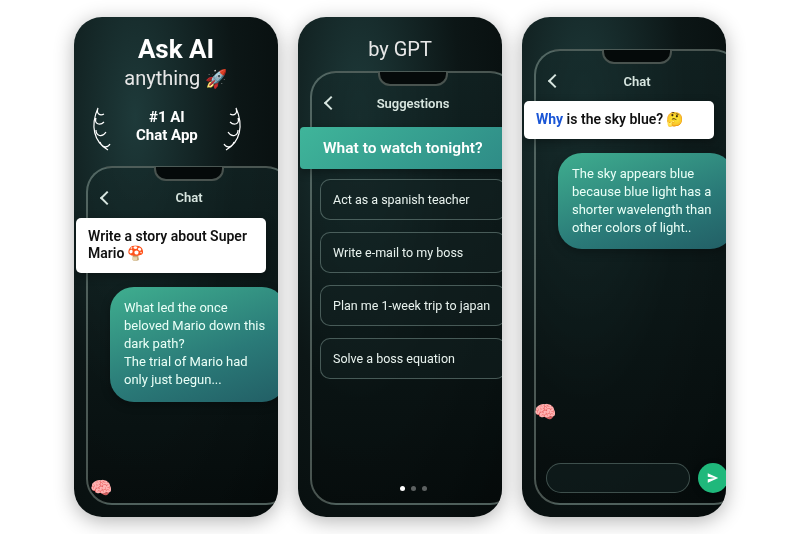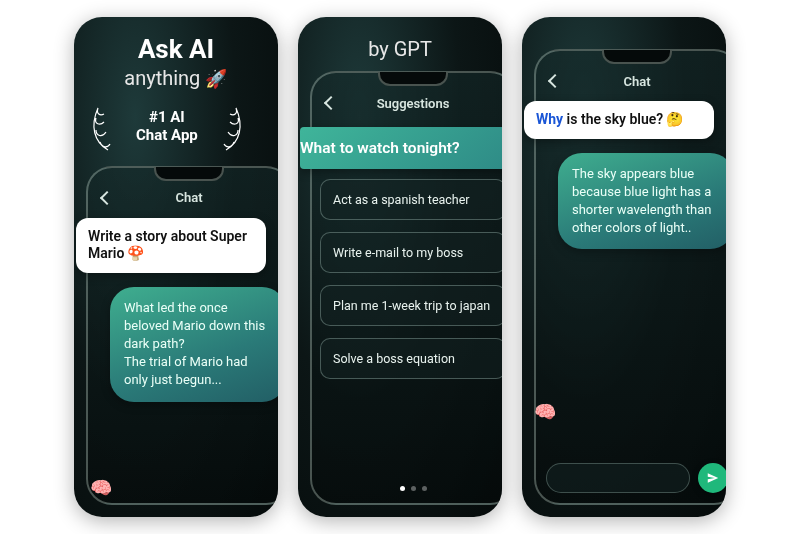--- a/index.html
+++ b/index.html
@@ -100,21 +100,21 @@
     position: absolute;
     left: 6px;
     width: 10px; height: 10px;
     border-left: 2px solid #d8e6e0;
     border-bottom: 2px solid #d8e6e0;
     transform: rotate(45deg);
   }
   .bubble-white {
     background: #fff;
     color: #111;
-    border-radius: 12px;
+    border-radius: 5px;
     padding: 10px 12px;
     font-size: 14px;
     font-weight: 600;
     line-height: 1.25;
     max-width: 190px;
     margin-left: -20px;
     box-shadow: 0 3px 10px rgba(0,0,0,0.35);
   }
   .bubble-white .hl { color: #1a56d6; font-weight: 700; }
   .bubble-green {
@@ -136,21 +136,21 @@
     width: 22px; height: 22px;
     color: #6b8a80;
     font-size: 18px;
   }
   
   .phone2 { margin-top: 10px; }
   .pill-primary {
     background: linear-gradient(140deg, #3fb59a, #2e8a86);
     color: #fff;
     border-radius: 4px;
-    padding: 12px 0;
+    padding: 12px 23px;
     font-size: 15.5px;
     font-weight: 600;
     margin-left: -20px;
     margin-right: -6px;
     margin-top: 4px;
     box-shadow: 0 3px 10px rgba(0,0,0,0.35);
   }
   .option {
     border: 1px solid rgba(180,210,200,0.35);
     border-radius: 10px;

